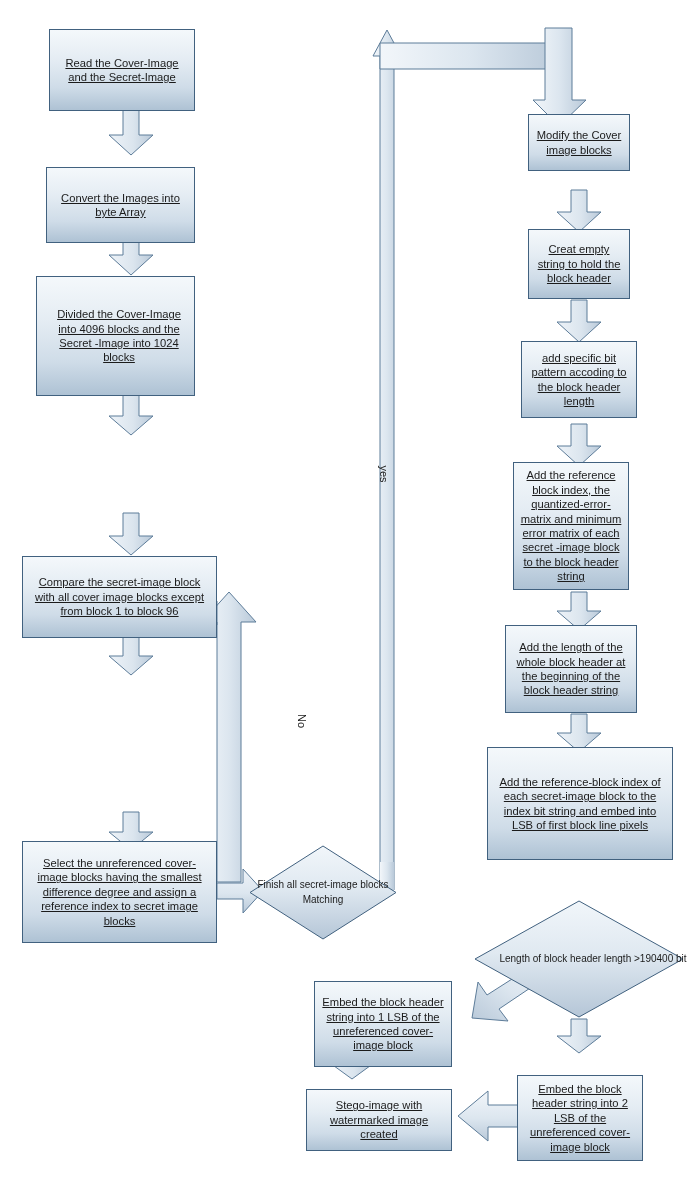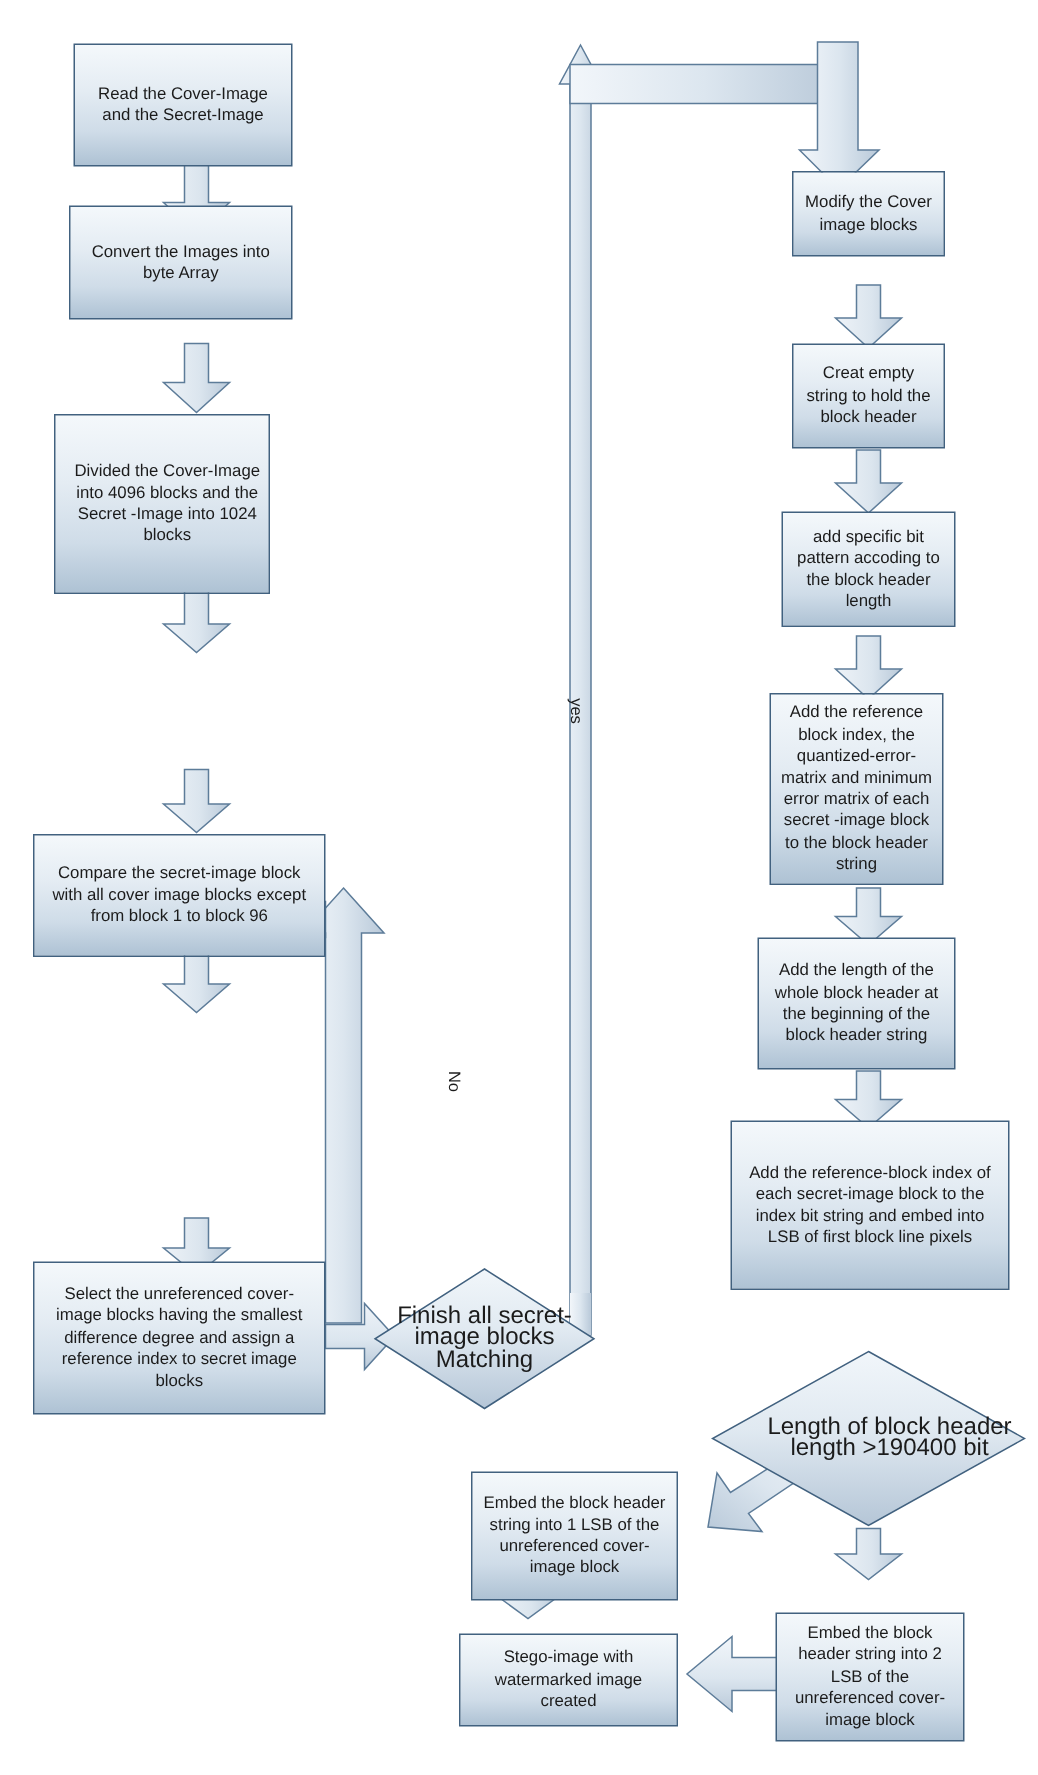--- a/index.html
+++ b/index.html
@@ -22,38 +22,39 @@
     background:linear-gradient(180deg,#f4f8fb 0%,#e4ecf3 38%,#cfdce8 72%,#aec2d4 100%);
     display:flex;
     align-items:center;
     justify-content:center;
     text-align:center;
     color:#1b1b1b;
     font-size:11.2px;
     line-height:14.4px;
     padding:2px 5px;
     z-index:4;
+    text-decoration:underline;
   }
   .node span{display:block;width:100%;}
 
   
   .diamond{
     position:absolute;
     z-index:4;
   }
   .diamond svg{position:absolute;left:0;top:0;}
   .diamond .dlabel{
     position:absolute;
     left:0; top:0;
     width:100%; height:100%;
     display:flex;
     align-items:center;
     justify-content:center;
     text-align:center;
-    font-size:16px;
+    font-size:10px;
     line-height:14.4px;
     color:#1b1b1b;
     z-index:2;
   }
 
   
   .arrow{position:absolute;z-index:2;}
   .arrow svg{display:block;overflow:visible;}
 
   
@@ -261,25 +262,25 @@
   <div class="arrow" style="left:330px;top:1049px;">
     <svg width="50" height="32" viewBox="0 0 50 32">
       <path d="M14,0 L30,0 L30,14 L44,14 L22,30 L0,14 L14,14 Z" fill="url(#ag1)" stroke="#5d7c99" stroke-width="1"></path>
     </svg>
   </div>
 
   <div class="node" style="left:49px;top:29px;width:146px;height:82px;">
     <span>Read the Cover-Image and the Secret-Image</span>
   </div>
 
-  <div class="node" style="left:46px;top:137px;width:149px;height:76px;">
+  <div class="node" style="left:46px;top:167px;width:149px;height:76px;">
     <span>Convert the Images into byte Array</span>
   </div>
 
-  <div class="node" style="left:36px;top:276px;width:144px;height:120px;padding-left:12px;">
+  <div class="node" style="left:36px;top:276px;width:159px;height:120px;padding-left:12px;">
     <span>Divided the Cover-Image into 4096 blocks and the Secret -Image into 1024 blocks</span>
   </div>
 
 
   <div class="node" style="left:22px;top:556px;width:195px;height:82px;">
     <span>Compare the secret-image block with all cover image blocks except from block 1 to block 96</span>
   </div>
 
 
   <div class="node" style="left:22px;top:841px;width:195px;height:102px;">

